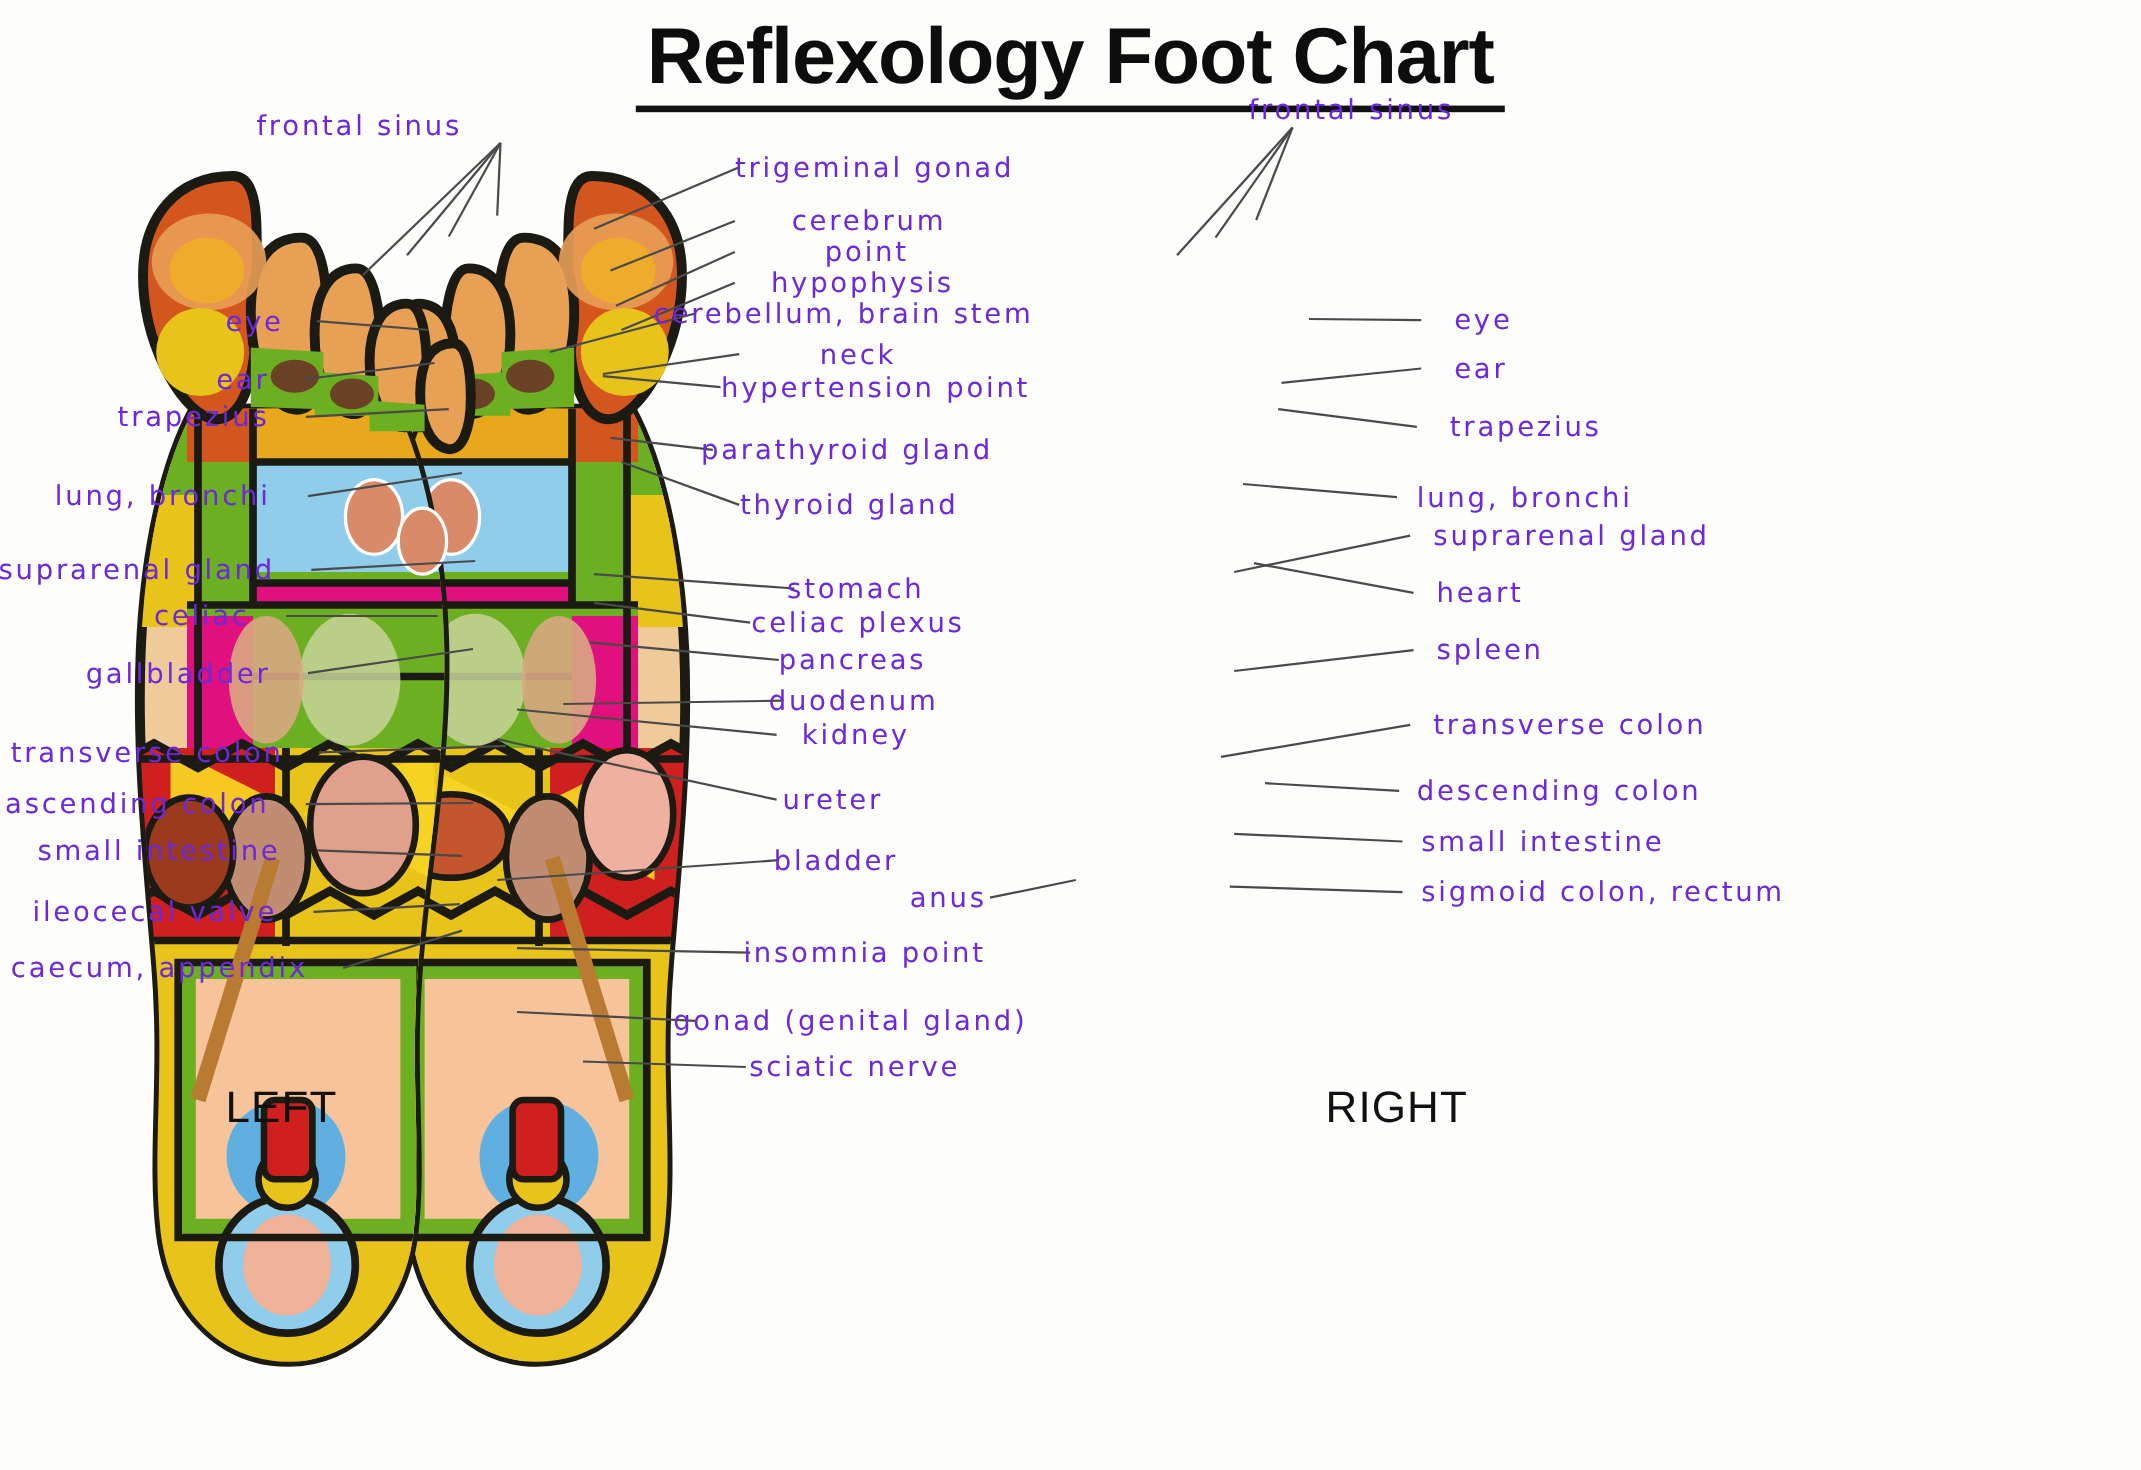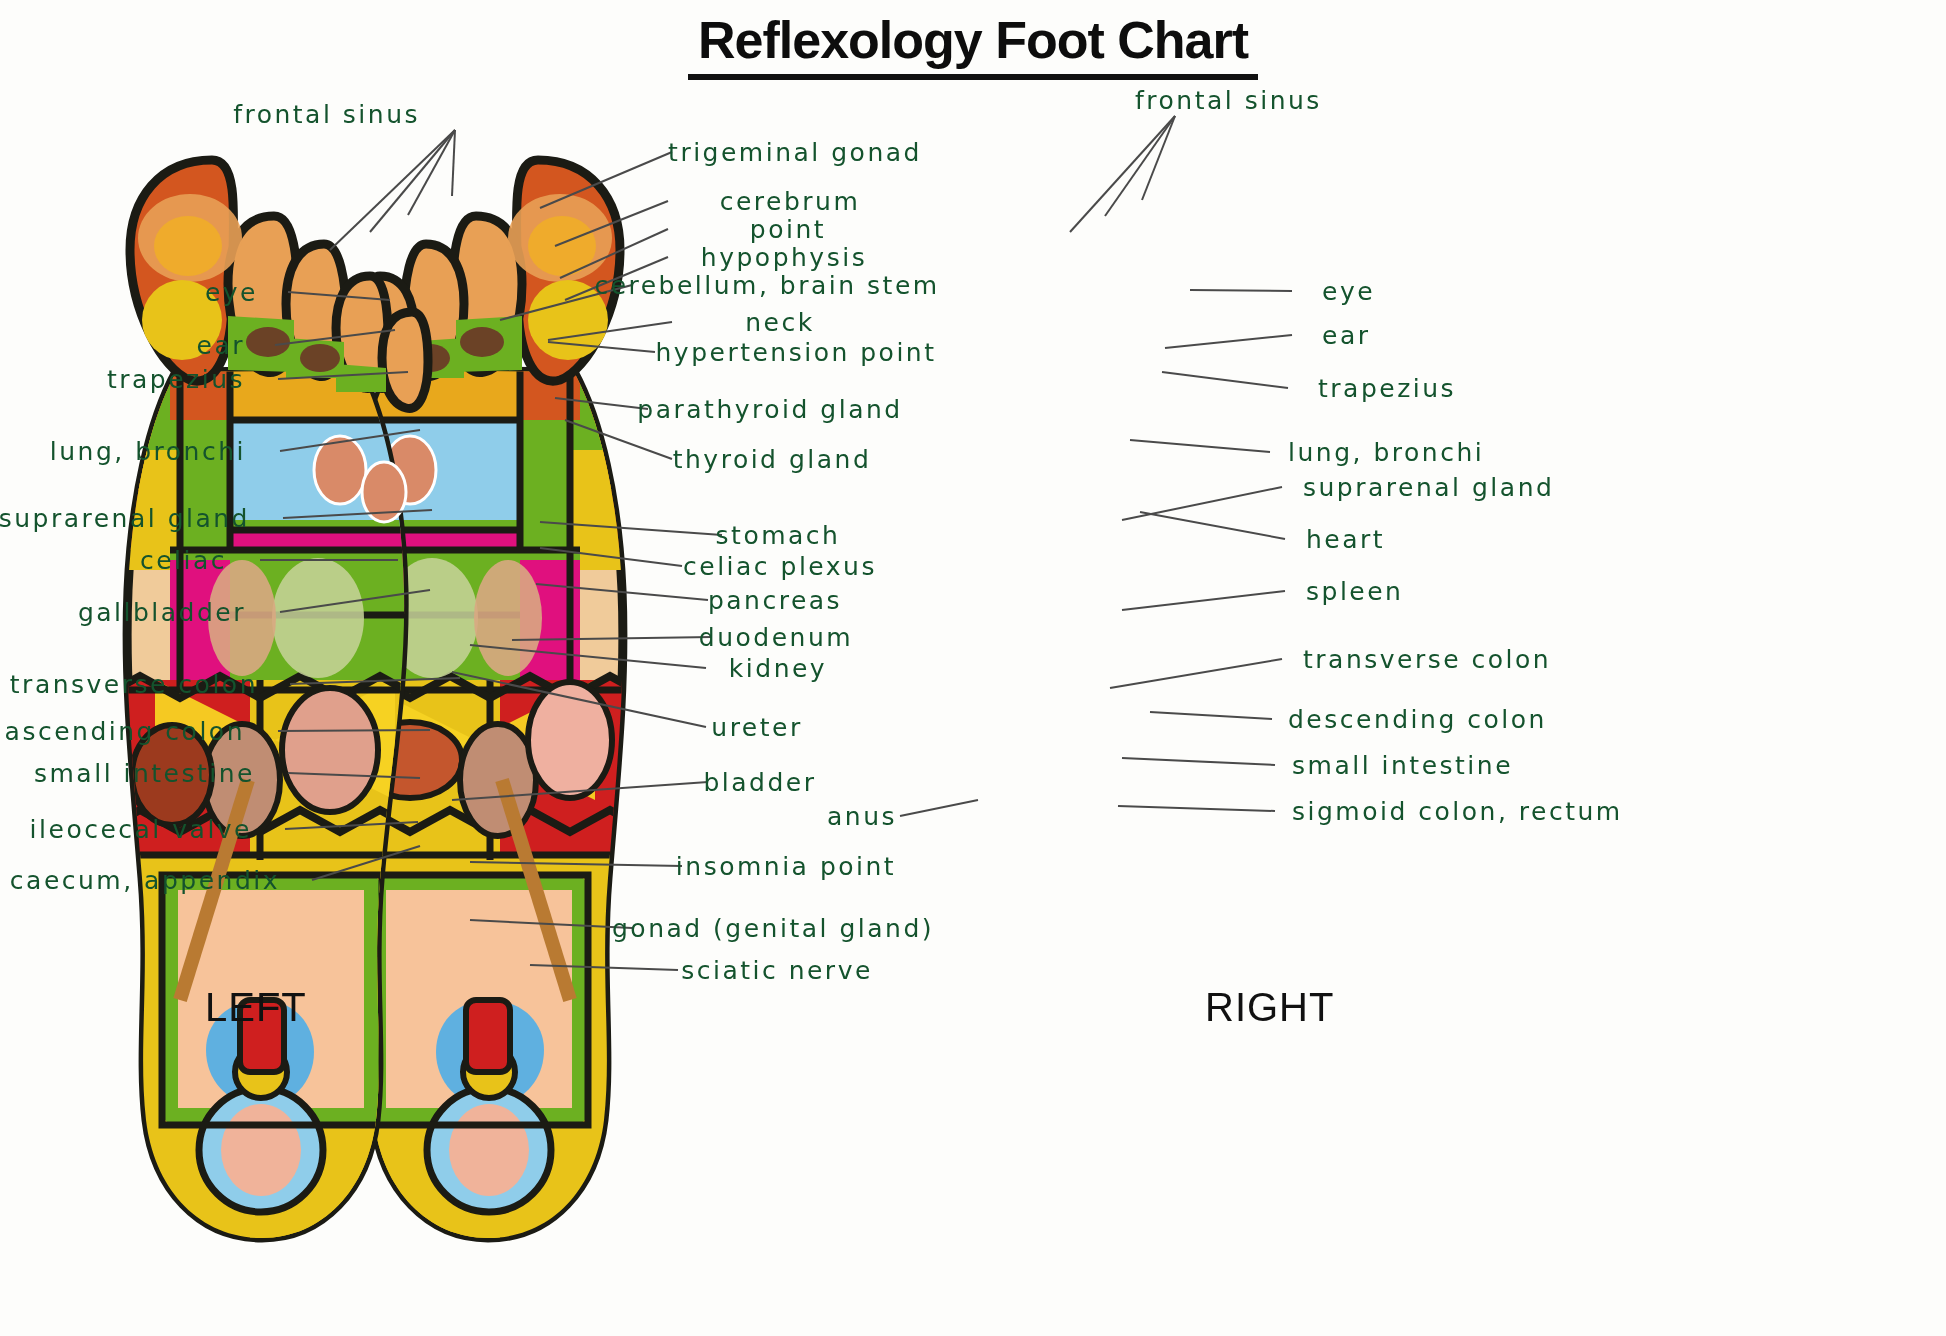--- a/index.html
+++ b/index.html
@@ -11,37 +11,37 @@
     position:relative;
   }
   #stage{position:absolute;inset:0;}
 
   
   .title{
     position:absolute;left:0;right:0;top:10px;
     text-align:center;
     font-family:"Liberation Sans", sans-serif;
     font-weight:bold;
-    font-size:52px;
+    font-size:72px;
     letter-spacing:-1px;
     color:#0d0d0d;
   }
   .title span{
     display:inline-block;
     border-bottom:6px solid #111;
     padding:0 10px 4px 10px;
   }
 
   
   .lbl{
     position:absolute;
     font-family:"DejaVu Sans", sans-serif;
     font-size:25px;
     letter-spacing:2.5px;
-    color:#14532d;
+    color:#6d28d9;
     white-space:nowrap;
     line-height:1;
   }
   .lbl.r{transform:translate(-100%,-50%);}
   .lbl.l{transform:translate(0,-50%);}
   .lbl.c{transform:translate(-50%,-50%);}
 
   
   .sidecap{
     position:absolute;

